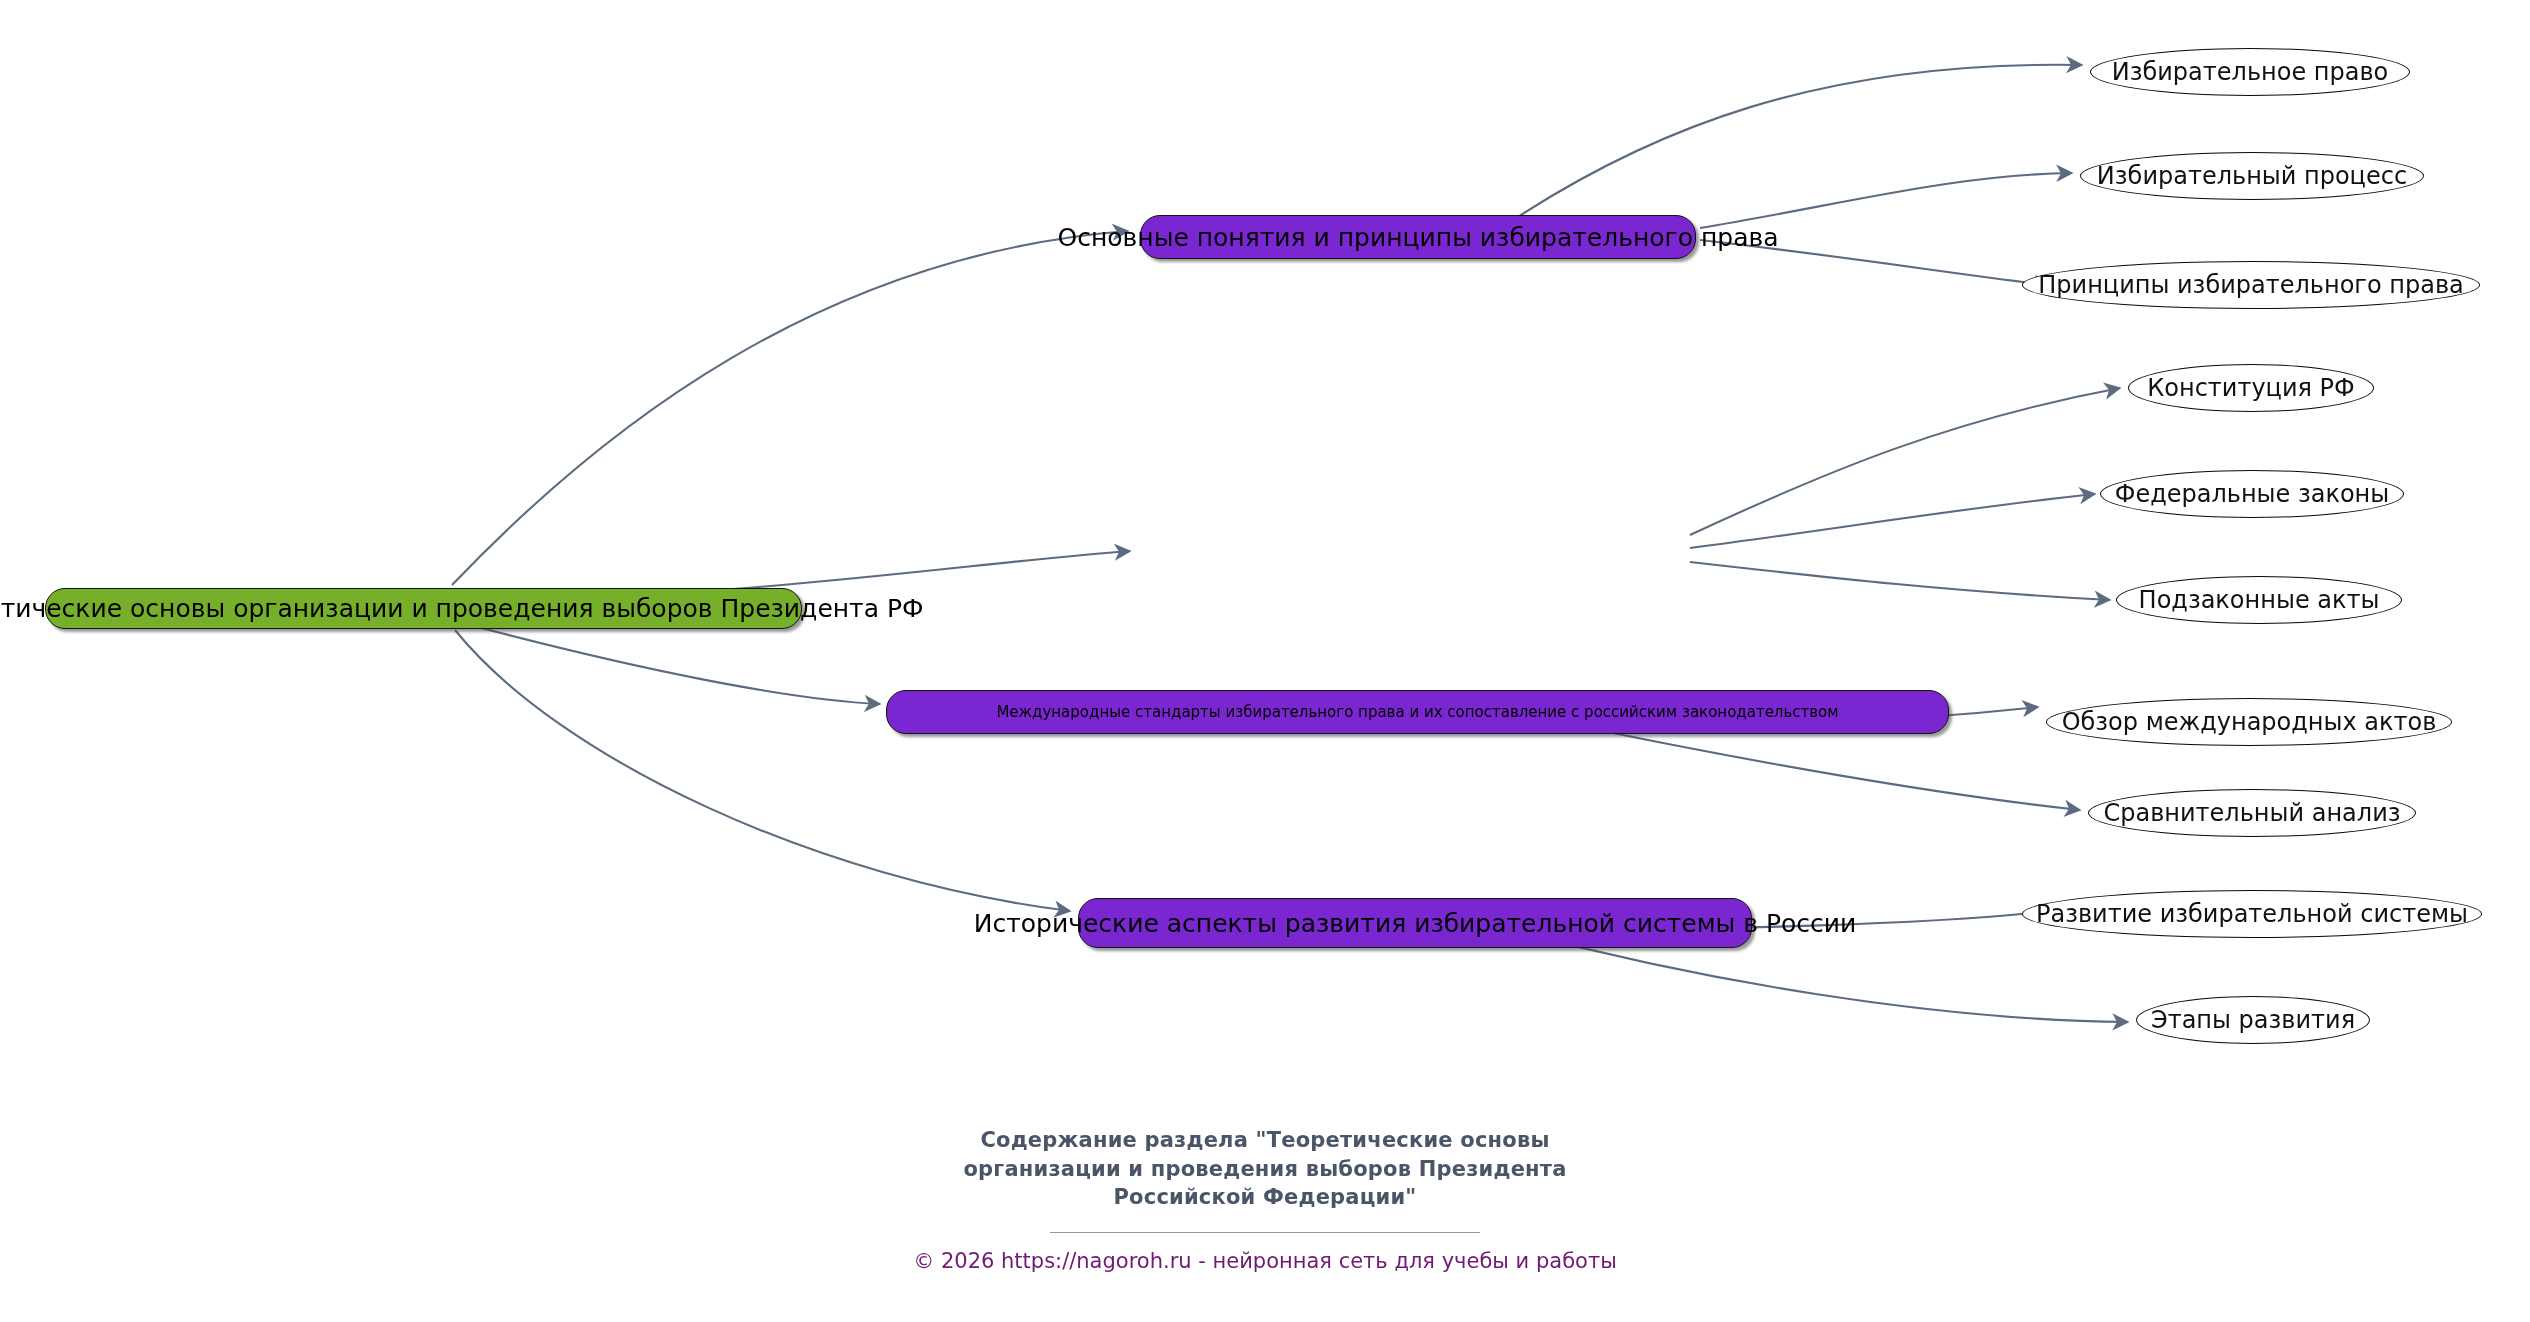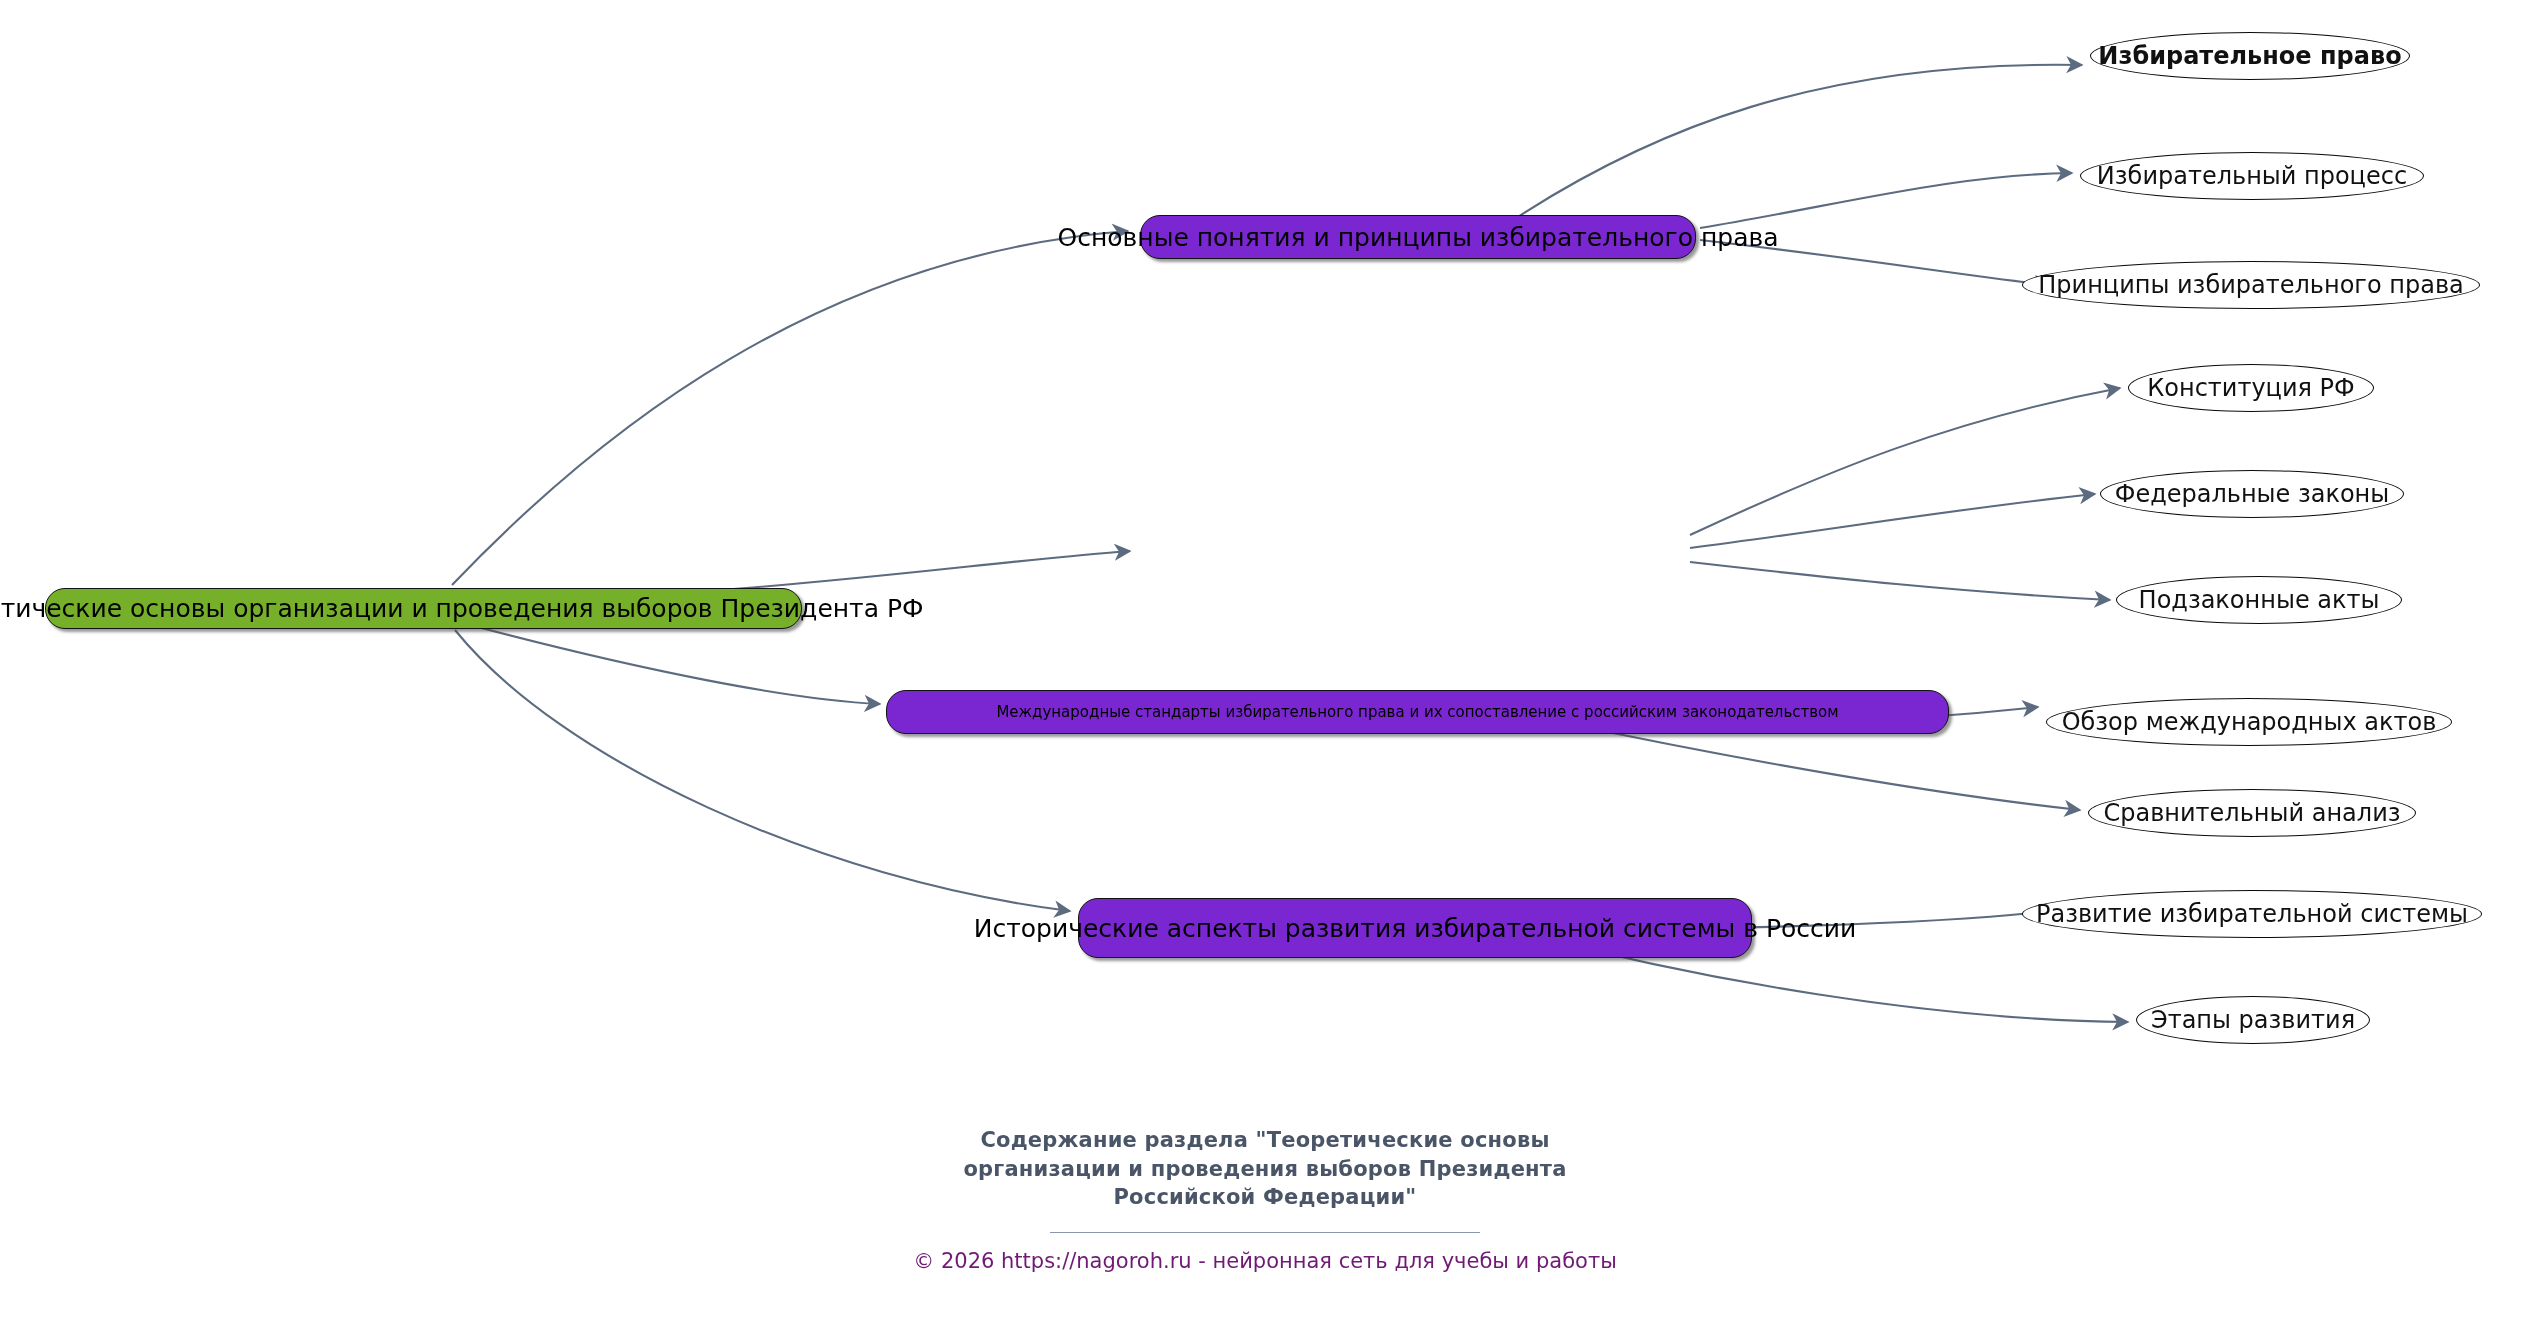--- a/index.html
+++ b/index.html
@@ -138,25 +138,25 @@
 
   <div class="node rect branch" style="left:1140px; top:207px; width:556px; height:44px;">
     <span>Основные понятия и принципы избирательного права</span>
   </div>
 
 
   <div class="node rect branch small" style="left:886px; top:682px; width:1063px; height:44px;">
     <span>Международные стандарты избирательного права и их сопоставление с российским законодательством</span>
   </div>
 
-  <div class="node rect branch" style="left:1078px; top:890px; width:674px; height:60px;">
+  <div class="node rect branch" style="left:1078px; top:890px; width:674px; height:50px;">
     <span>Исторические аспекты развития избирательной системы в России</span>
   </div>
 
-  <div class="node leaf" style="left:2090px; top:32px; width:320px; height:48px;font-weight:bold;">
+  <div class="node leaf" style="left:2090px; top:48px; width:320px; height:48px;">
     <span>Избирательное право</span>
   </div>
 
   <div class="node leaf" style="left:2022px; top:261px; width:458px; height:48px;">
     <span>Принципы избирательного права</span>
   </div>
 
   <div class="node leaf" style="left:2080px; top:152px; width:344px; height:48px;">
     <span>Избирательный процесс</span>
   </div>

